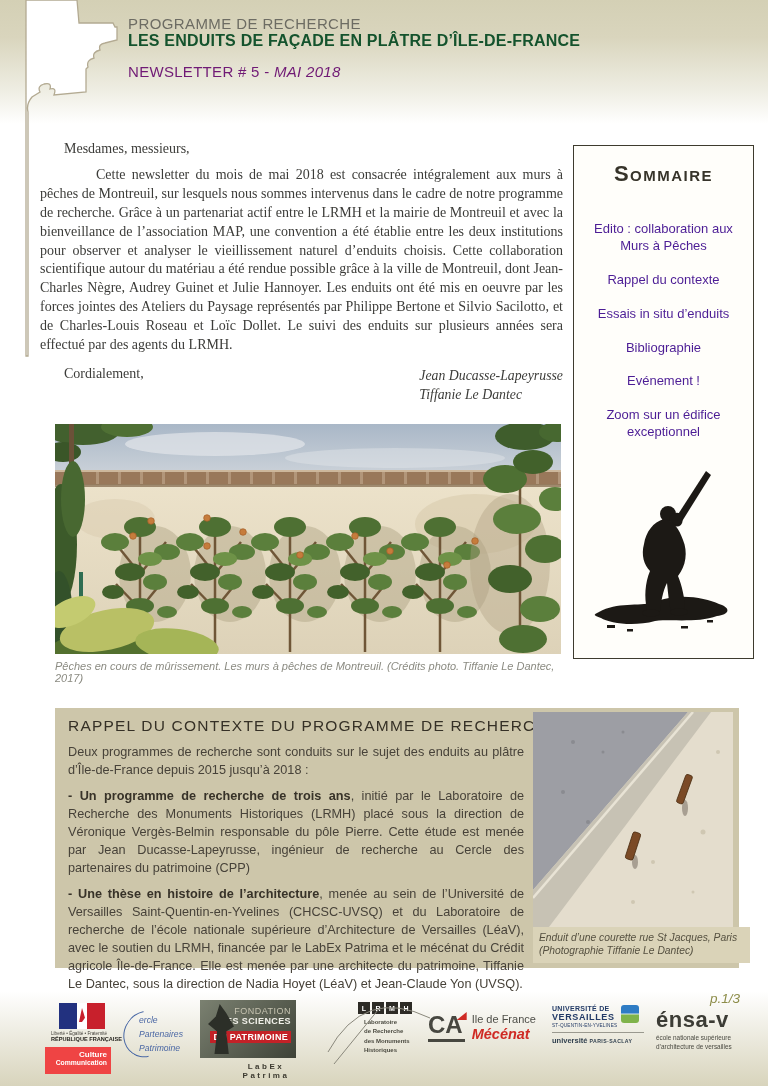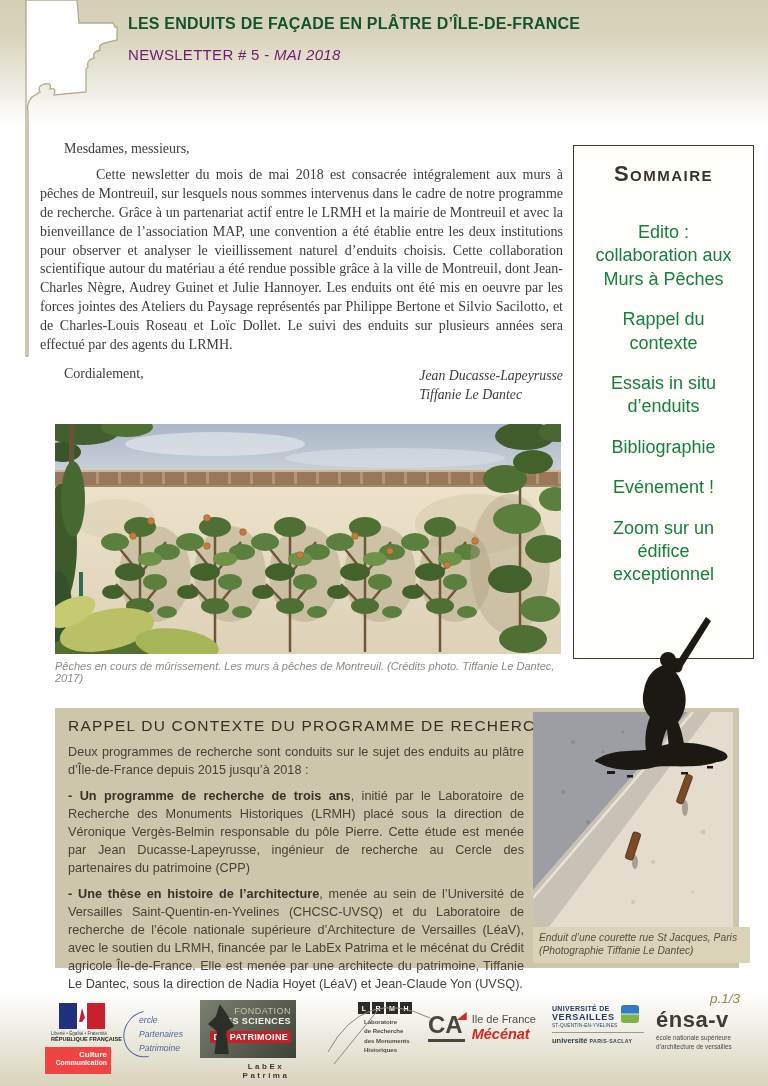--- a/index.html
+++ b/index.html
@@ -26,21 +26,21 @@
   .photo1{position:absolute;left:55px;top:424px;width:506px;height:230px;z-index:4;}
   .photo1 svg{display:block;}
   .caption1{position:absolute;left:55px;top:660px;width:506px;font-size:11px;font-style:italic;
       color:#8b8b82;z-index:4;}
   
   .sommaire{position:absolute;left:573px;top:145px;width:181px;height:514px;box-sizing:border-box;
       border:1.5px solid #3e3b2e;background:#fffefa;text-align:center;z-index:3;}
   .som-title{margin-top:15px;font-variant:small-caps;font-weight:bold;font-size:22px;
       letter-spacing:1.5px;color:#37342a;}
   .som-items{margin-top:34px;}
-  .som-item{font-size:18px;color:#15803d;line-height:1.3;padding:0 12px;margin-bottom:17px;}
+  .som-item{font-size:13px;color:#4c1d95;line-height:1.3;padding:0 12px;margin-bottom:17px;}
   .engraving{margin-top:4px;}
   
   .panel{position:absolute;left:55px;top:708px;width:684px;height:260px;background:#cdc6aa;z-index:1;}
   .panel-title{margin:9px 0 0 13px;font-size:15.5px;letter-spacing:1.2px;color:#353026;}
   .panel p{width:456px;margin:8px 0 0 13px;font-size:12.7px;line-height:1.42;color:#474239;
       text-align:justify;}
   .panel p .b{font-weight:bold;color:#373228;}
   .panel-photo{position:absolute;left:478px;top:4px;width:217px;}
   .panel-photo svg{display:block;}
   .panel-caption{background:#dad3b8;padding:4px 6px 5px 6px;font-size:10.3px;font-style:italic;
@@ -124,20 +124,21 @@
   <div class="header-bg"></div>
 
   <svg class="cornice" width="130" height="360" viewBox="0 0 130 360">
     <path d="M26,0 L77,0 L79,23 L113,23 L115,27 L117,27 L117,40 L105,43
              Q98,44 100,50 Q92,52 94,58 Q86,60 88,67 L86,69 L86,92
              L54,95 Q57,87 50,89 Q52,82 44,84 Q37,86 40,92 L32,97
              Q26,104 28,112 L28,356 L26,356 Z" fill="#ffffff" stroke="#b3aa92" stroke-width="1.3"></path>
   </svg>
 
   <div class="header-text">
+    <div class="kicker">PROGRAMME DE RECHERCHE</div>
     <div class="doc-title">LES ENDUITS DE FAÇADE EN PLÂTRE D’ÎLE-DE-FRANCE</div>
     <div class="nl-line">
       <span>NEWSLETTER # 5 - </span><span class="it">MAI 2018</span>
     </div>
   </div>
 
   <div class="letter">
     <p class="salutation">Mesdames, messieurs,</p>
     <p class="letter-body">Cette newsletter du mois de mai 2018 est consacrée intégralement aux murs à pêches de Montreuil, sur lesquels nous sommes intervenus dans le cadre de notre programme de recherche. Grâce à un partenariat actif entre le LRMH et la mairie de Montreuil et avec la bienveillance de l’association MAP, une convention a été établie entre les deux institutions pour observer et analyser le vieillissement naturel d’enduits choisis.  Cette collaboration scientifique autour du matériau a été rendue possible grâce à la ville de Montreuil, dont Jean-Charles Nègre, Audrey Guinet et Julie Hannoyer. Les enduits ont été mis en oeuvre par les forces jointes des Ateliers du Paysage représentés par Philippe Bertone et Silvio Sacilotto, et de Charles-Louis Roseau et Loïc Dollet. Le suivi des enduits sur plusieurs années sera effectué par des agents du LRMH.</p>
     <div class="closing-row">

